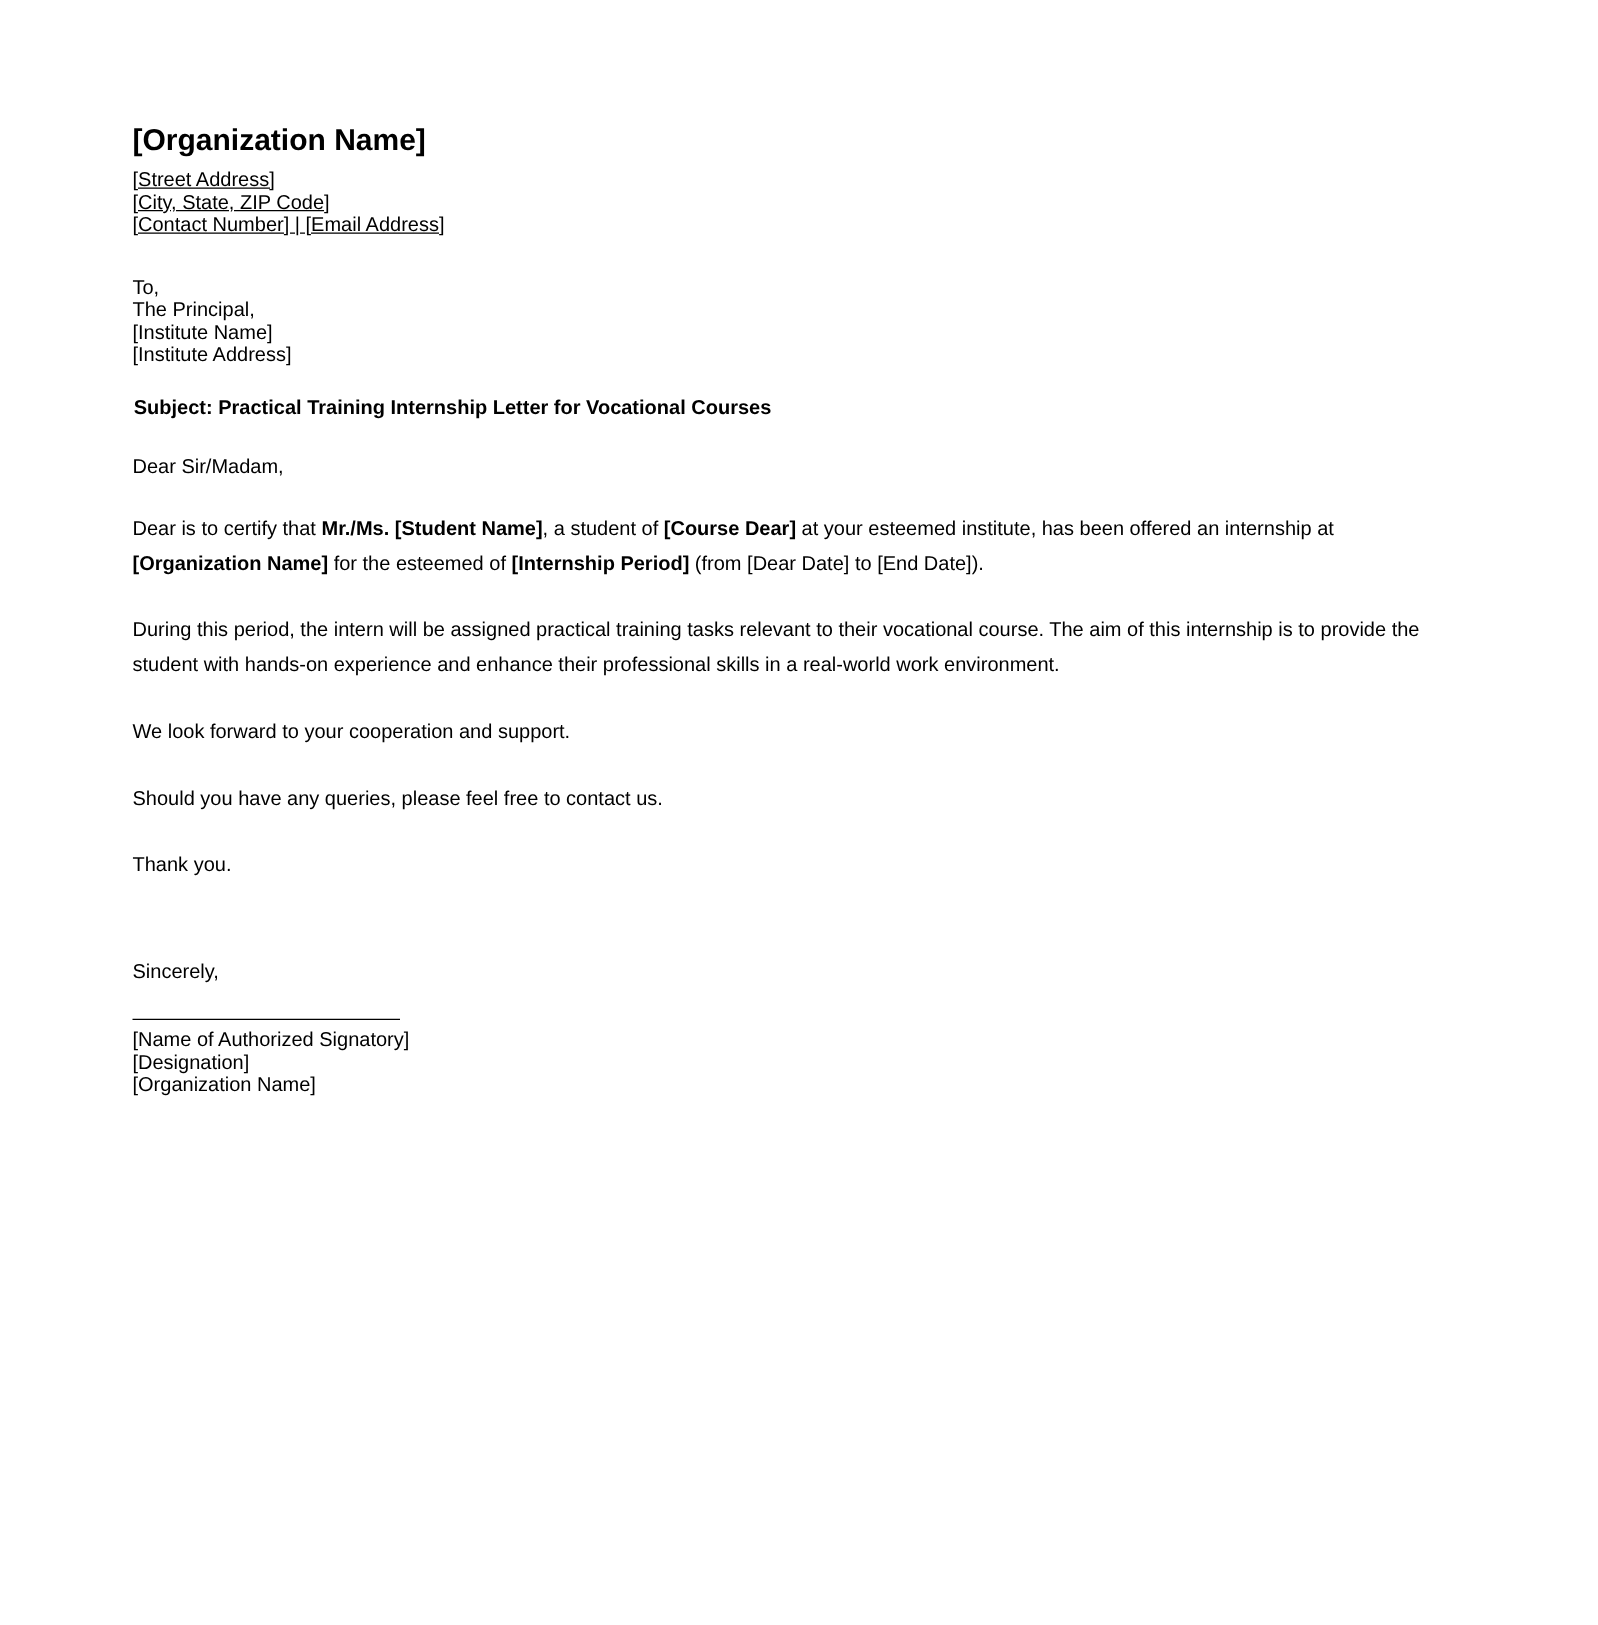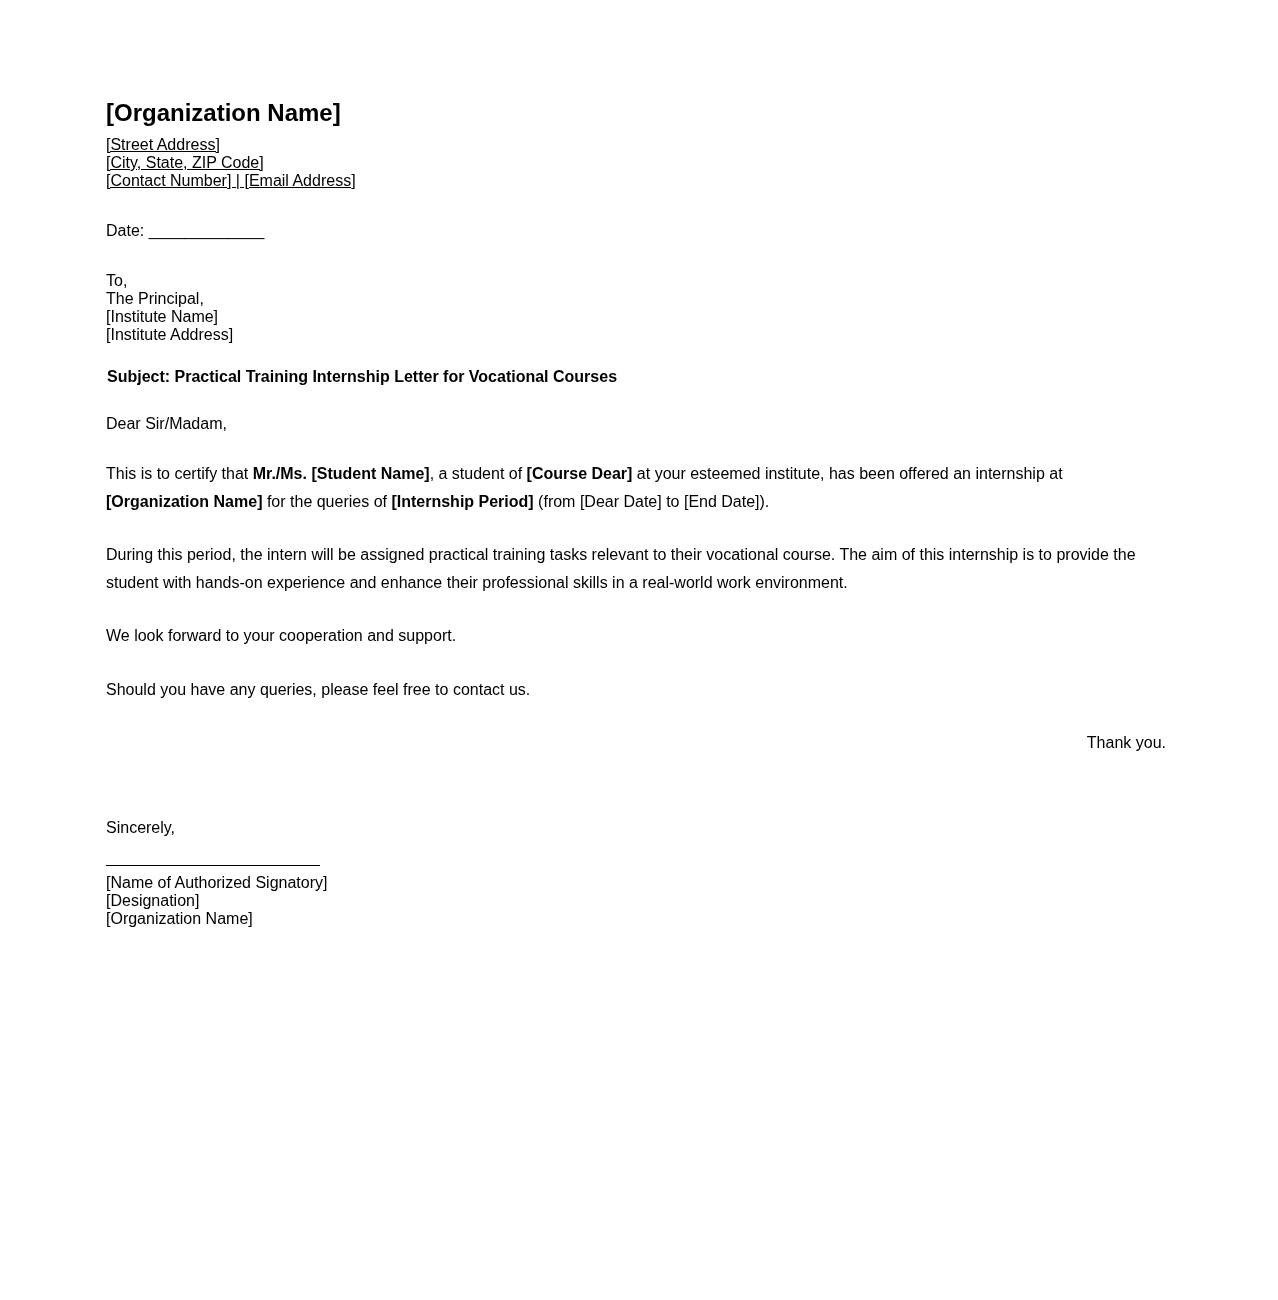--- a/index.html
+++ b/index.html
@@ -80,45 +80,41 @@
 <div class="page">
 
   <h1 class="org-title">[Organization Name]</h1>
 
   <div class="addr-block">
     <span class="line">[Street Address]</span>
     <span class="line">[City, State, ZIP Code]</span>
     <span class="line">[Contact Number] | [Email Address]</span>
   </div>
 
-  <div class="date-line">
-    <span>Date:</span>
-    <span>_____________</span>
-  </div>
 
   <div class="recipient">
     <span class="line">To,</span>
     <span class="line">The Principal,</span>
     <span class="line">[Institute Name]</span>
     <span class="line">[Institute Address]</span>
   </div>
 
   <div class="subject">Subject: Practical Training Internship Letter for Vocational Courses</div>
 
   <div class="salutation">Dear Sir/Madam,</div>
 
-  <p class="para first" style="margin-bottom:0;"><span>This is to certify that </span><b>Mr./Ms. [Student Name]</b><span>, a student of </span><b>[Course Dear]</b><span> at your esteemed institute, has been offered an internship at </span><b>[Organization Name]</b><span> for the queries of </span><b>[Internship Period]</b><span> (from [Dear Date] to [End Date]).</span></p>
+  <p class="para first" style="margin-bottom:0;"><span>Dear is to certify that </span><b>Mr./Ms. [Student Name]</b><span>, a student of </span><b>[Course Dear]</b><span> at your esteemed institute, has been offered an internship at </span><b>[Organization Name]</b><span> for the esteemed of </span><b>[Internship Period]</b><span> (from [Dear Date] to [End Date]).</span></p>
 
   <p class="para" style="margin-bottom:0;">During this period, the intern will be assigned practical training tasks relevant to their vocational course. The aim of this internship is to provide the student with hands-on experience and enhance their professional skills in a real-world work environment.</p>
 
   <p class="para short" style="margin-bottom:0;">We look forward to your cooperation and support.</p>
 
   <p class="para short" style="margin-bottom:0;">Should you have any queries, please feel free to contact us.</p>
 
-  <p class="para short" style="margin-bottom:13px;text-align:right;">Thank you.</p>
+  <p class="para short" style="margin-bottom:13px;">Thank you.</p>
 
   <div class="closing">Sincerely,</div>
 
   <div class="sig-line"></div>
 
   <div class="sig-block">
     <span class="line">[Name of Authorized Signatory]</span>
     <span class="line">[Designation]</span>
     <span class="line">[Organization Name]</span>
   </div>

